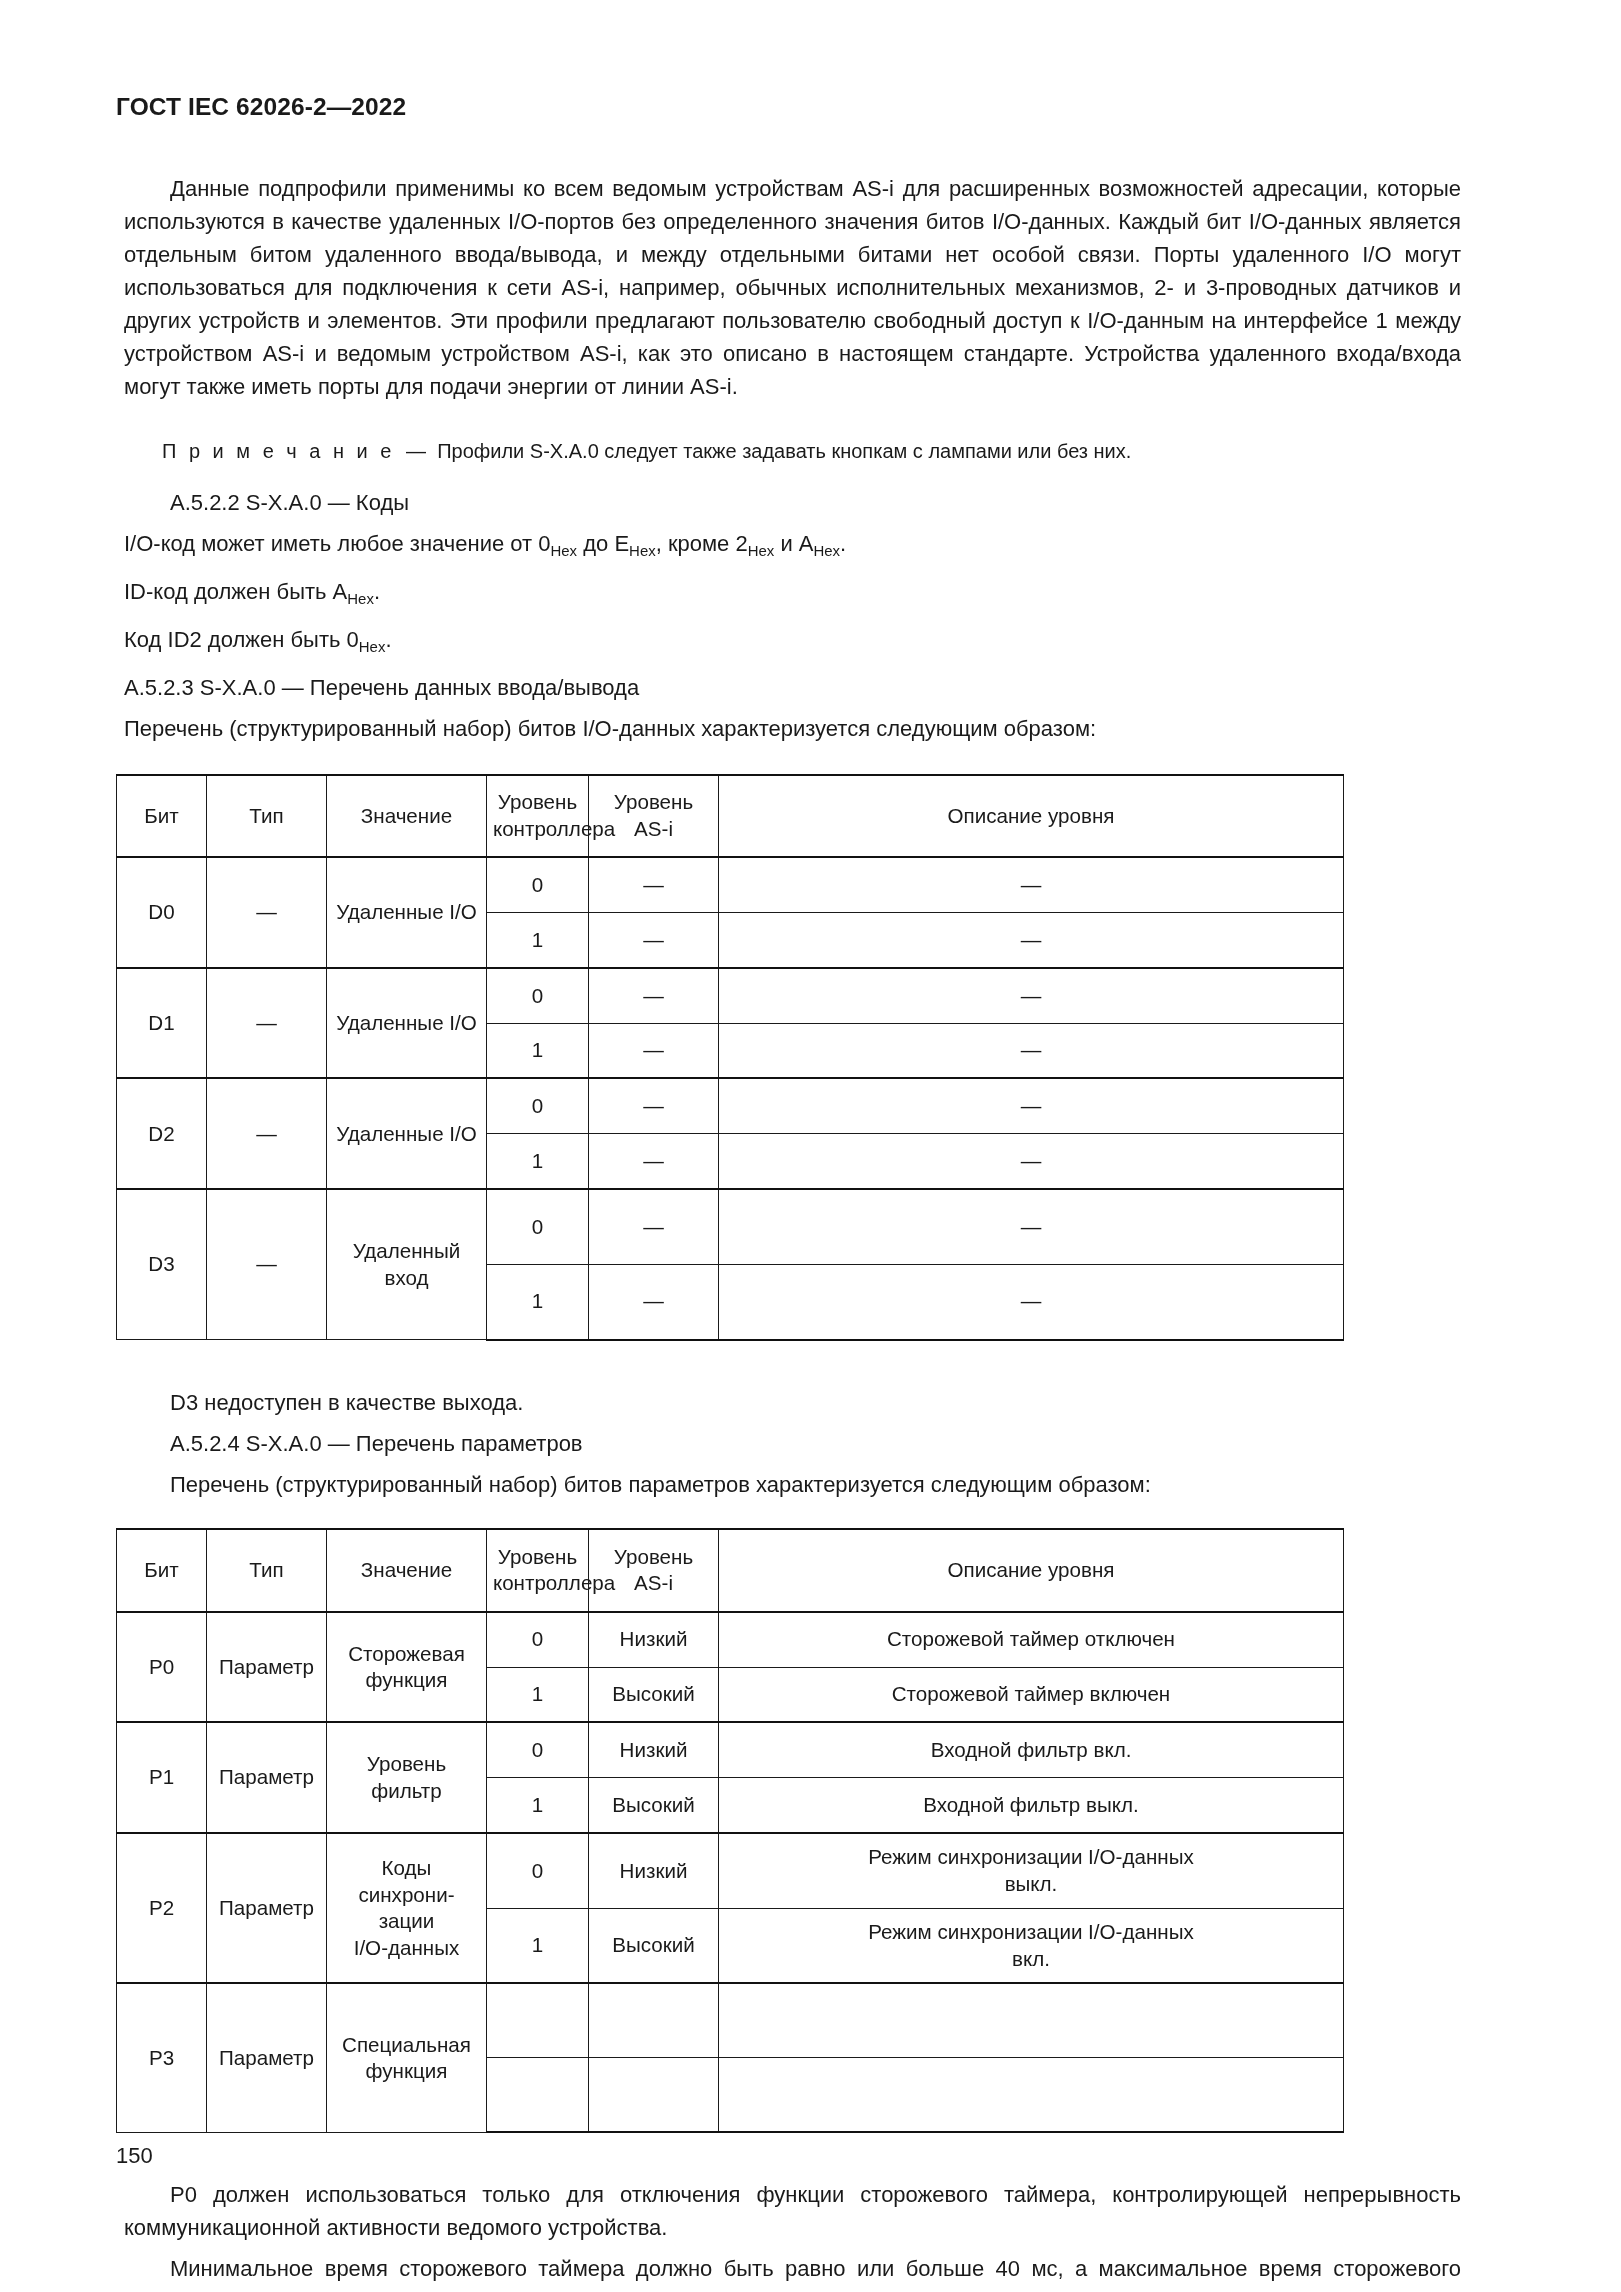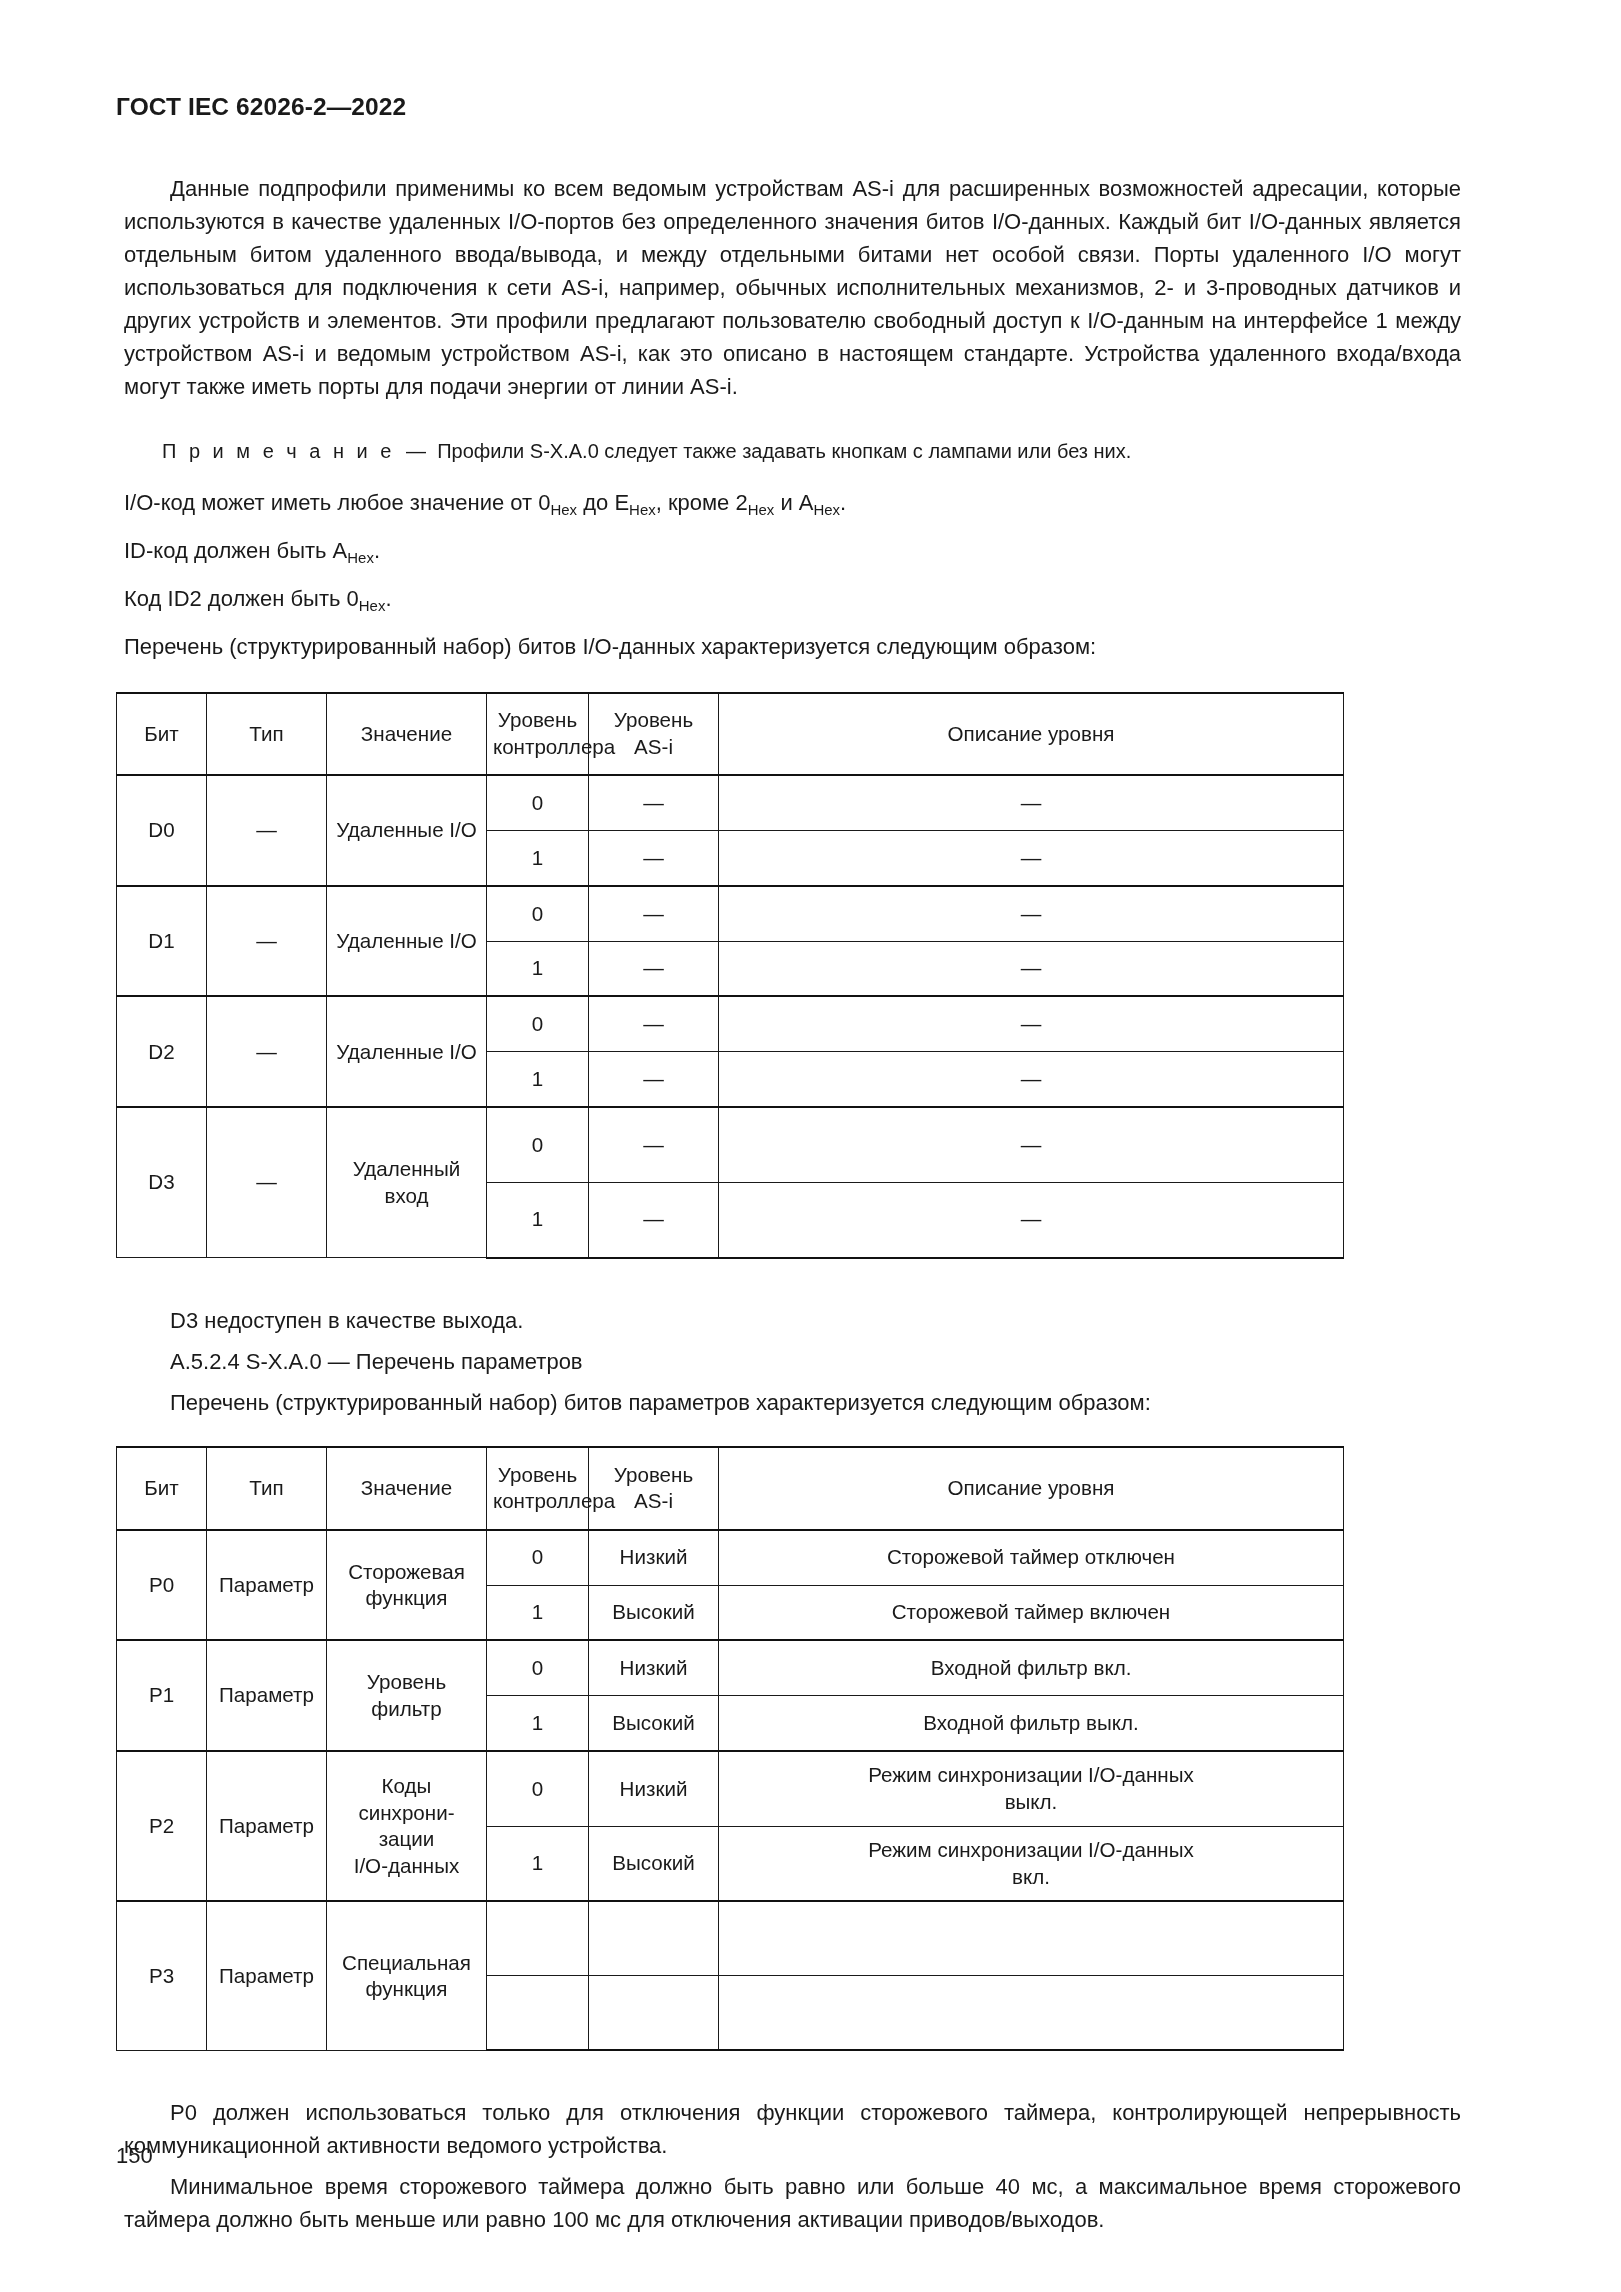--- a/index.html
+++ b/index.html
@@ -124,27 +124,29 @@
     <p class="para indent">Данные подпрофили применимы ко всем ведомым устройствам AS-i для расширенных возможностей адресации, которые используются в качестве удаленных I/O-портов без определенного значения битов I/O-данных. Каждый бит I/O-данных является отдельным битом удаленного ввода/вывода, и между отдельными битами нет особой связи. Порты удаленного I/O могут использоваться для подключения к сети AS-i, например, обычных исполнительных механизмов, 2- и 3-проводных датчиков и других устройств и элементов. Эти профили предлагают пользователю свободный доступ к I/O-данным на интерфейсе 1 между устройством AS-i и ведомым устройством AS-i, как это описано в настоящем стандарте. Устройства удаленного входа/входа могут также иметь порты для подачи энергии от линии AS-i.</p>
 
     <div class="gap-md"></div>
 
     <p class="note">
       <span class="sp">П р и м е ч а н и е</span><span>&nbsp; </span><span>—</span><span>&nbsp; </span><span>Профили S-X.A.0 следует также задавать кнопкам с лампами или без них.</span>
     </p>
 
     <div class="gap-sm"></div>
 
+    <p class="para tight" style="text-indent:46px">A.5.2.2 S-X.A.0 — Коды</p>
 
     <p class="para tight"><span>I/O-код может иметь любое значение от 0</span><span class="sub">Hex</span><span> до E</span><span class="sub">Hex</span><span>, кроме 2</span><span class="sub">Hex</span><span> и A</span><span class="sub">Hex</span><span>.</span></p>
 
     <p class="para tight"><span>ID-код должен быть A</span><span class="sub">Hex</span><span>.</span></p>
 
     <p class="para tight"><span>Код ID2 должен быть 0</span><span class="sub">Hex</span><span>.</span></p>
 
+    <p class="para tight">A.5.2.3 S-X.A.0 — Перечень данных ввода/вывода</p>
 
     <p class="para tight">Перечень (структурированный набор) битов I/O-данных характеризуется следующим образом:</p>
 
     <div class="tbl-wrap-1">
       <table class="gost">
         <colgroup>
           <col class="c-bit">
             <col class="c-type">
             <col class="c-val">
           <col class="c-ctrl">

